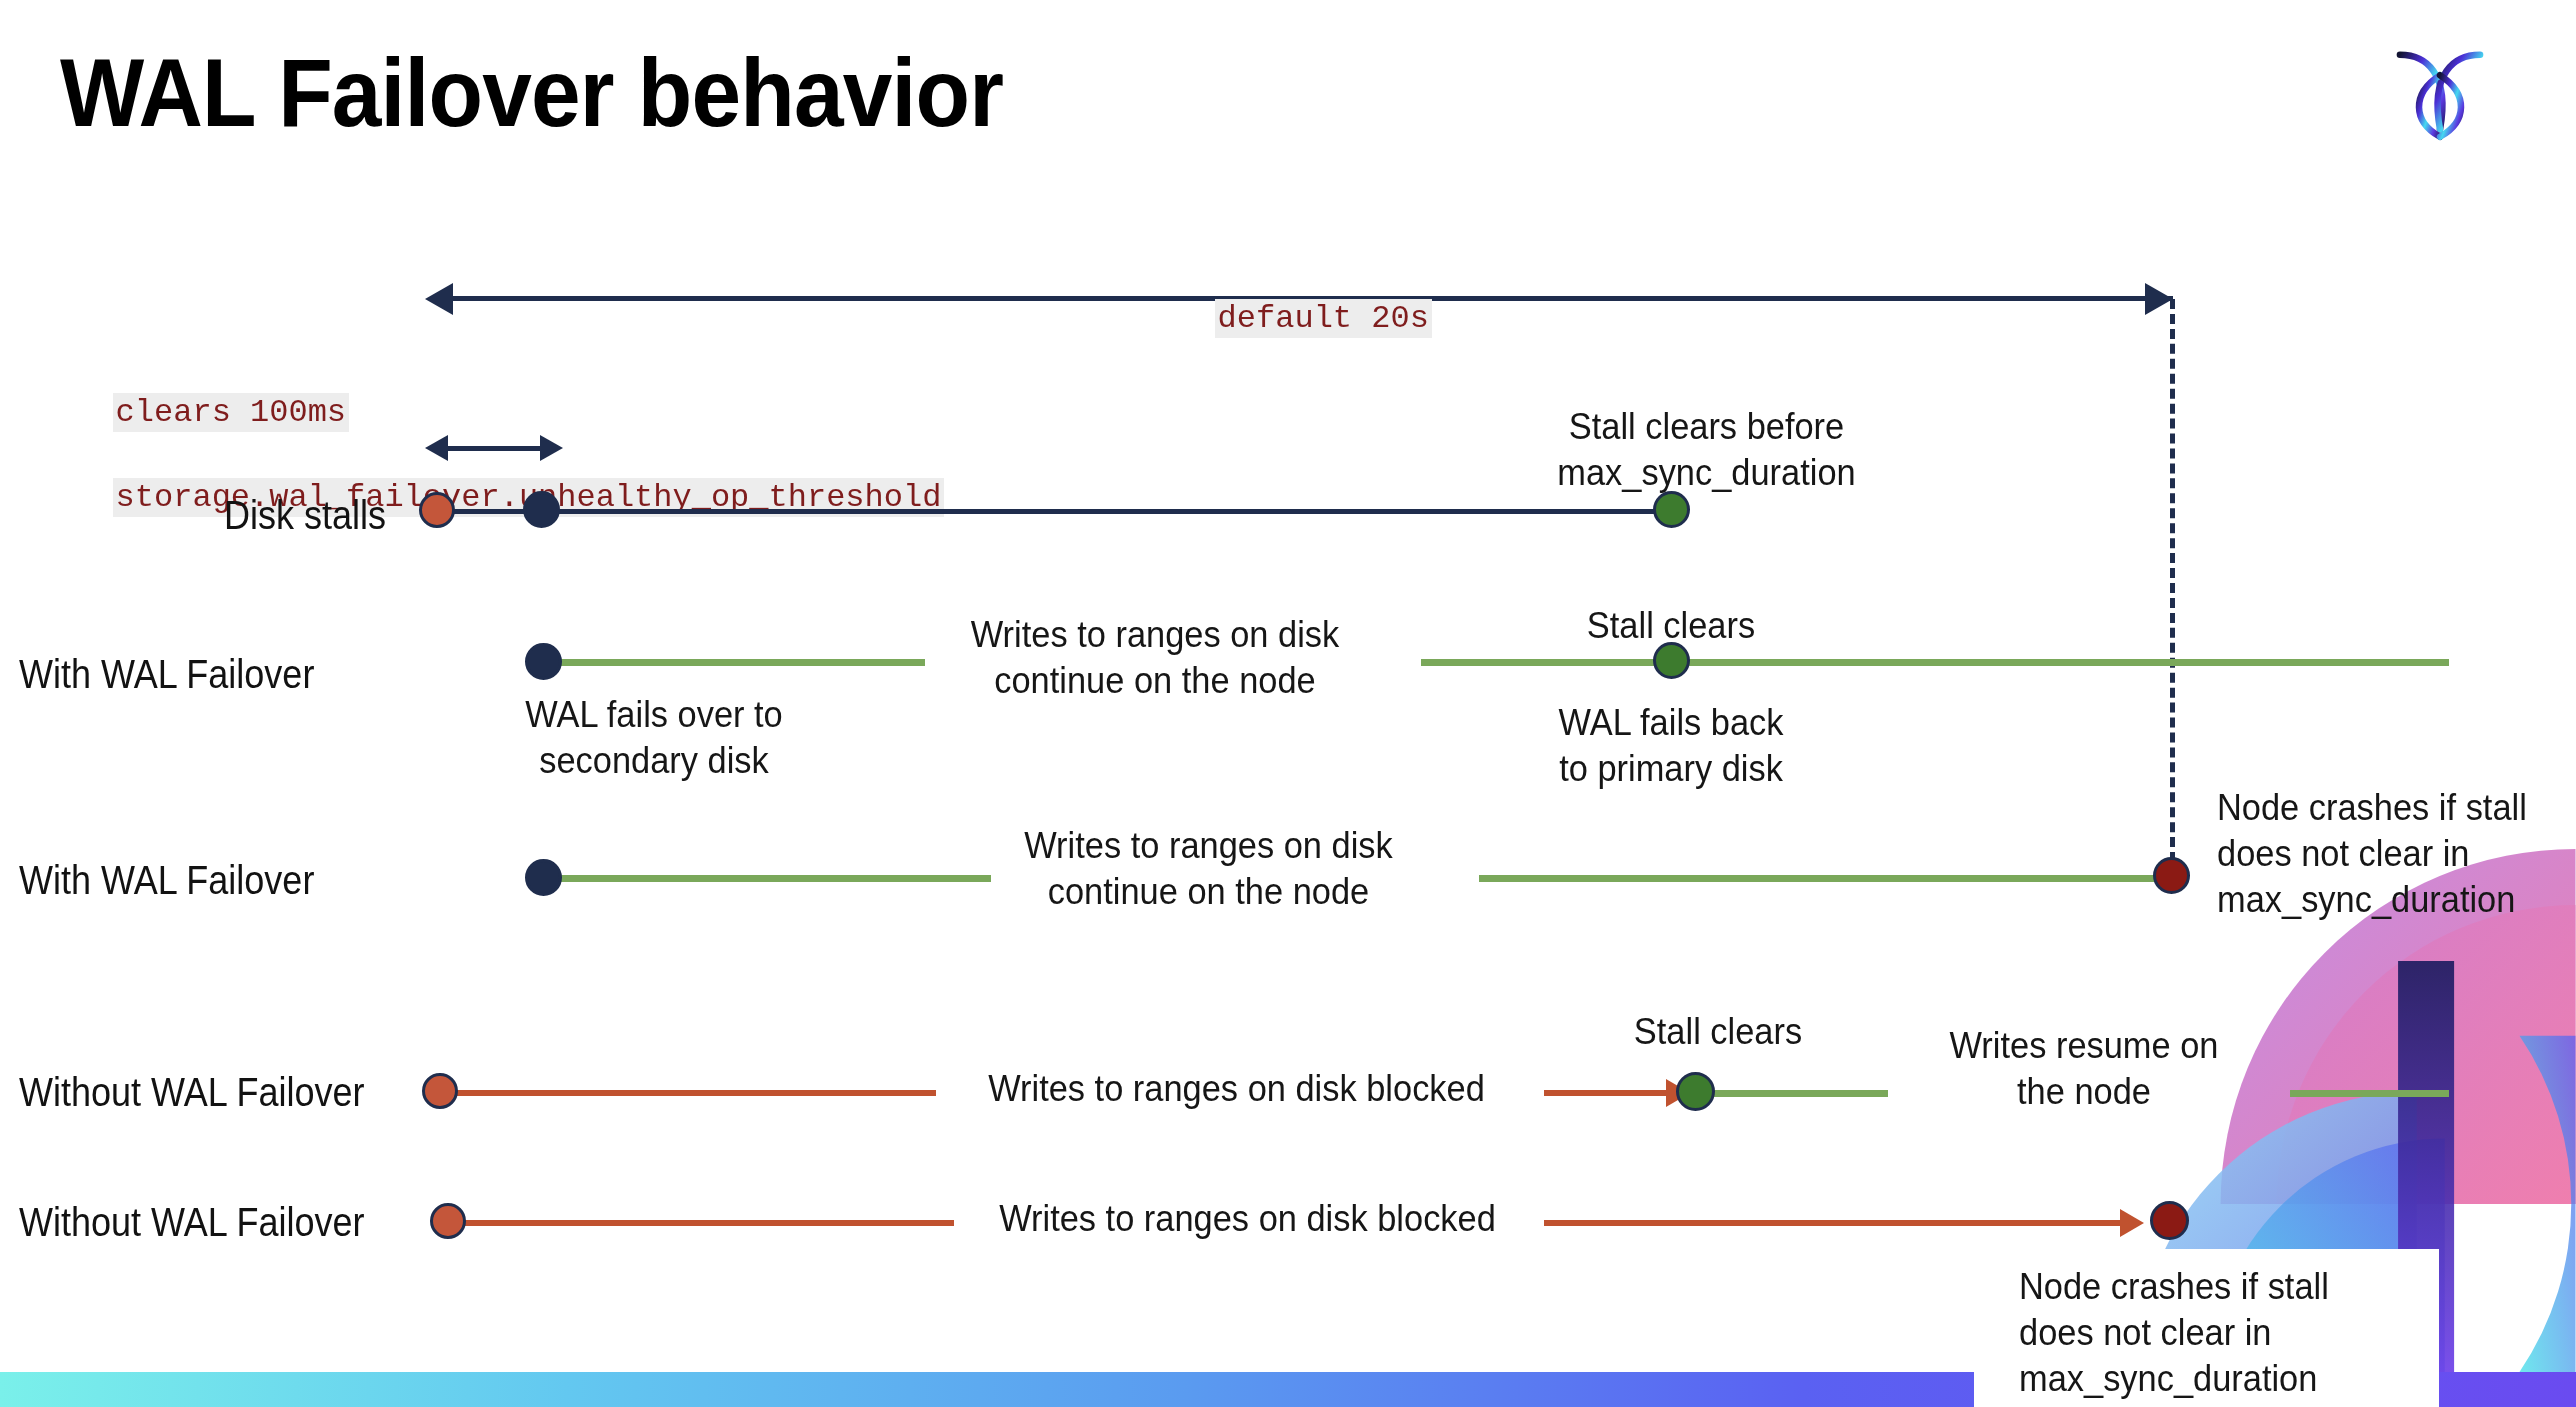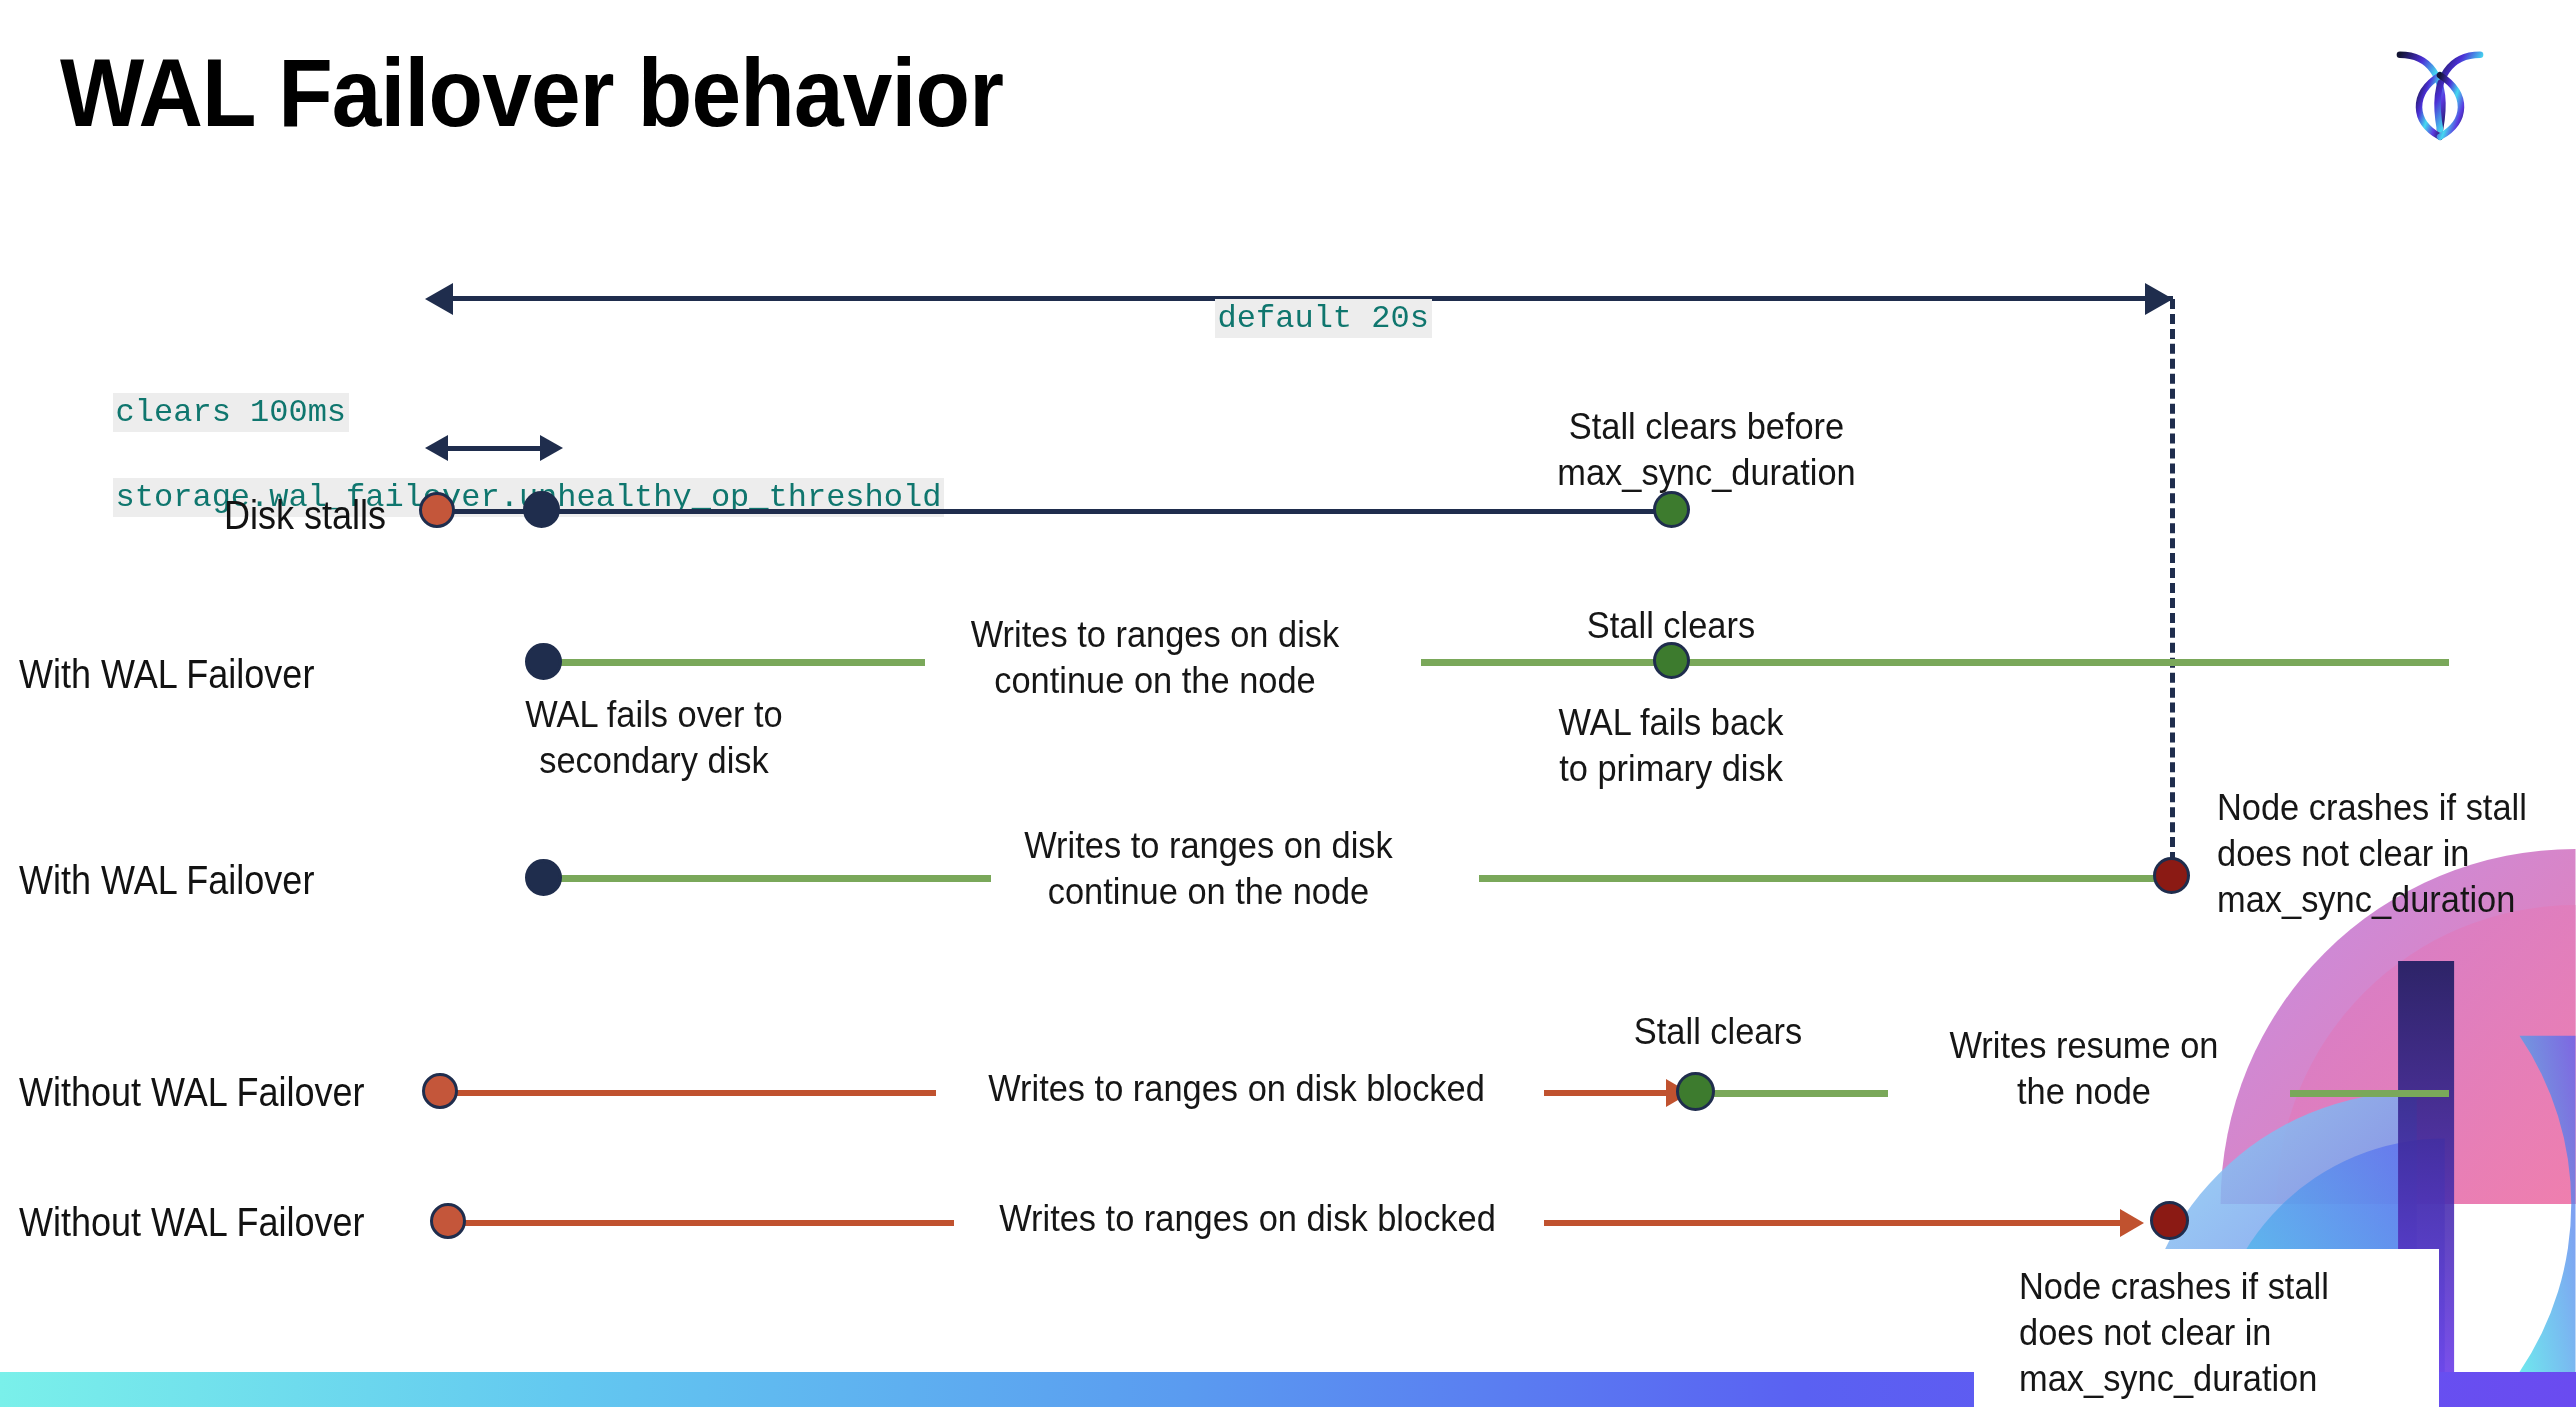--- a/index.html
+++ b/index.html
@@ -60,21 +60,21 @@
     height: 36px;
     background: linear-gradient(90deg, #7af0ea 0%, #63c8f0 22%, #5a9bf0 46%, #5a61f2 70%, #6a4bf0 100%);
   }
 
   
   .code-label {
     position: absolute;
     font-family: "Liberation Mono", monospace;
     font-size: 32px;
     line-height: 1.32;
-    color: #0f766e;
+    color: #7f1d1d;
     white-space: pre;
   }
   .code-label span {
     background: #ededed;
     padding: 0.9px 2.8px;
   }
 
   .row-label {
     position: absolute;
     font-family: "Liberation Sans", sans-serif;

